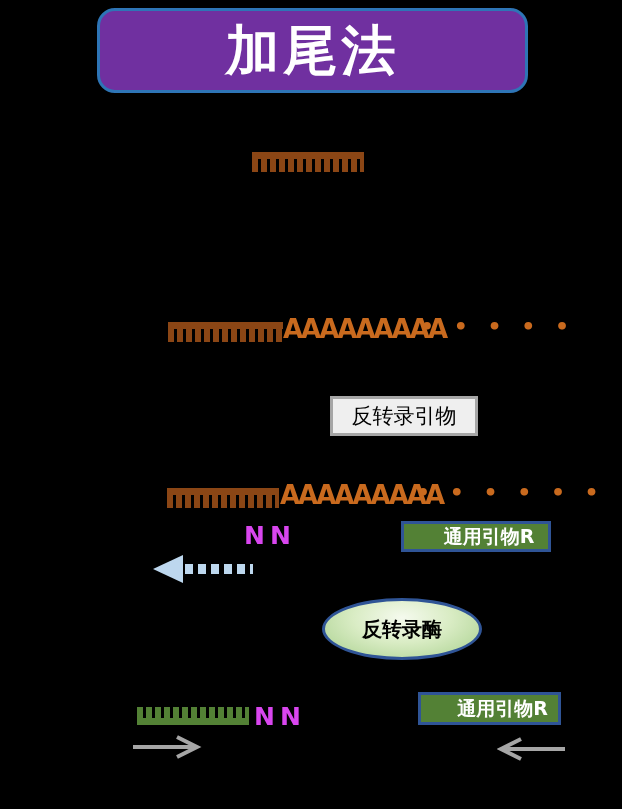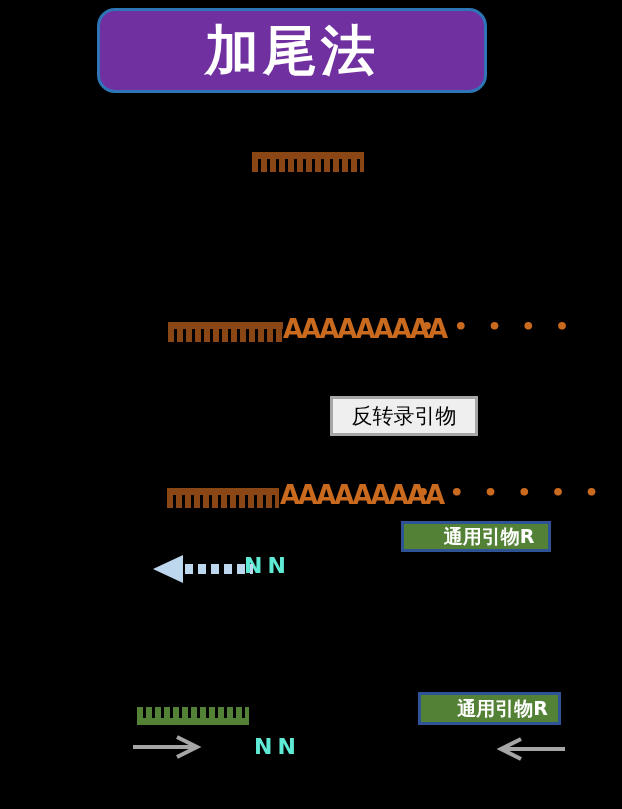--- a/index.html
+++ b/index.html
@@ -6,21 +6,21 @@
   body{
     width:622px;height:809px;
     background:#000;
     font-family:"DejaVu Sans","Liberation Sans",sans-serif;
     overflow:hidden;
   }
   #canvas{position:relative;width:622px;height:809px;background:#000;}
 
   
   .title-box{
-    position:absolute;left:97px;top:8px;width:390px;height:85px;
+    position:absolute;left:97px;top:8px;width:431px;height:85px;
     background:#7030A0;
     border:3px solid #2E75B6;
     border-radius:18px;
     display:flex;align-items:center;justify-content:center;
     box-sizing:border-box;
   }
   .title-box .title-text{
     color:#fff;font-size:54px;font-weight:bold;letter-spacing:4px;line-height:1;
   }
 
@@ -71,22 +71,22 @@
     position:absolute;
     background:#538135;border:3px solid #2F5496;box-sizing:border-box;
     display:flex;align-items:center;justify-content:center;
     color:#fff;font-size:19px;font-weight:bold;padding-left:26px;
   }
   .green-box.top{left:401px;top:521px;width:150px;height:31px;}
   .green-box.bottom{left:418px;top:692px;width:143px;height:33px;}
 
   
   .nn{
-    position:absolute;color:#5eead4;font-weight:bold;font-size:22px;
-    letter-spacing:5px;line-height:1;margin-top:32px;
+    position:absolute;color:#d946ef;font-weight:bold;font-size:25px;
+    letter-spacing:5px;line-height:1;
   }
 
   
   .dashed-arrow{position:absolute;left:153px;top:555px;width:110px;height:28px;}
   .dashed-arrow .head{
     position:absolute;left:0;top:0;width:0;height:0;
     border-top:14px solid transparent;border-bottom:14px solid transparent;
     border-right:30px solid #BDD7EE;
   }
   .dashed-arrow .dashes{
@@ -134,20 +134,23 @@
   <span class="nn" style="left:244px;top:523px;">NN</span>
   <div class="green-box top">
     <span>通用引物R</span>
   </div>
 
   <div class="dashed-arrow">
     <div class="head"></div>
     <div class="dashes"></div>
   </div>
 
+  <div class="enzyme greenish">
+    <span>反转录酶</span>
+  </div>
 
   <div class="comb green up" style="left:137px;top:707px;width:112px;">
     <div class="teeth"></div>
     <div class="bar"></div>
   </div>
   <span class="nn" style="left:254px;top:704px;">NN</span>
   <div class="green-box bottom">
     <span>通用引物R</span>
   </div>
 

